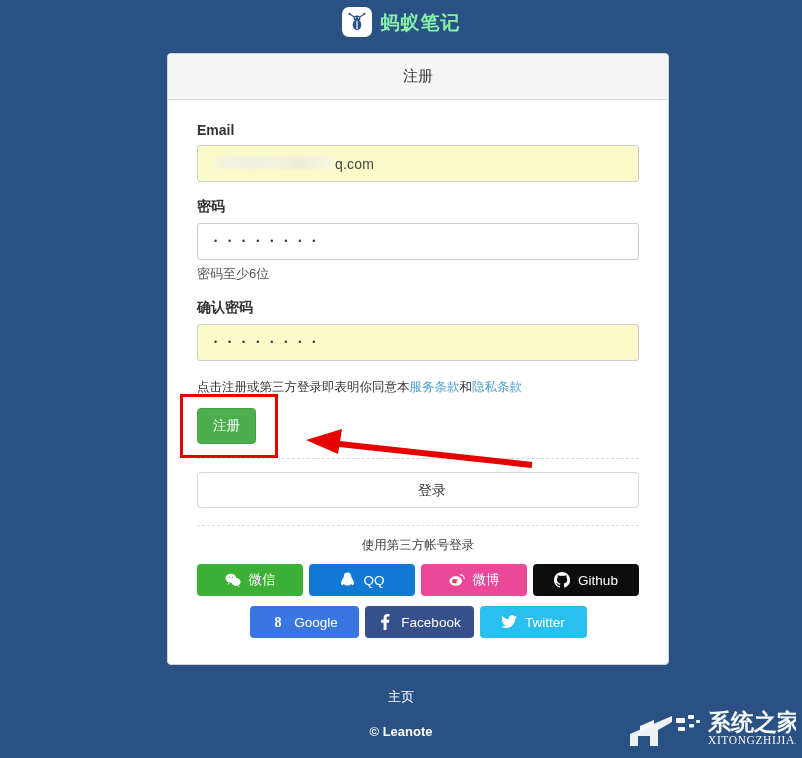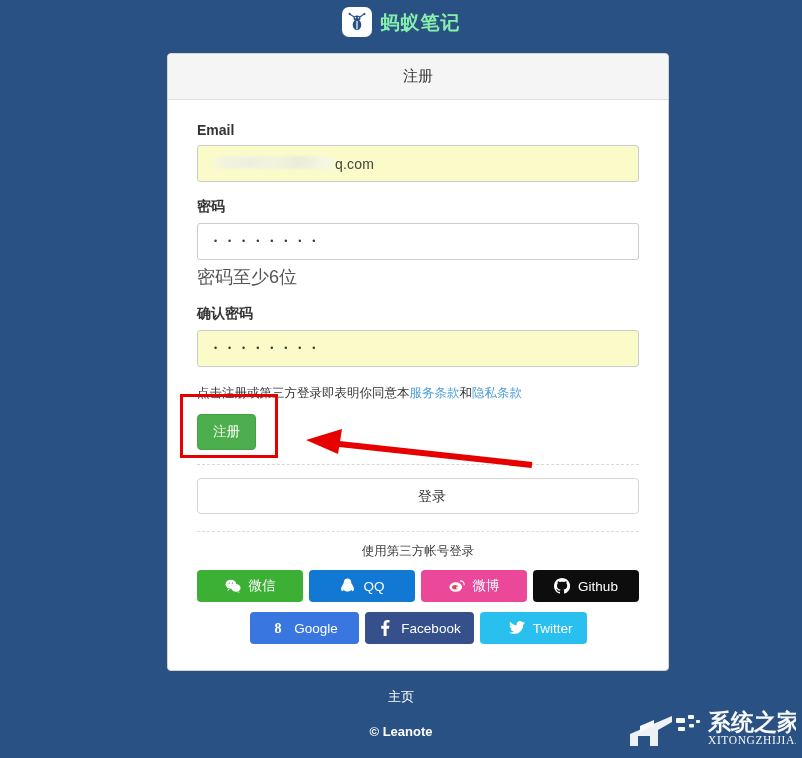--- a/index.html
+++ b/index.html
@@ -87,21 +87,21 @@
     font-size: 13px;
     color: #555555;
     display: flex;
     align-items: center;
     background: #ffffff;
     text-align: right;
   }
   .field-input.autofill { background: #fbfbc9; }
   .field-block { margin-bottom: 16px; }
   .field-help {
-    font-size: 18px;
+    font-size: 13px;
     color: #555555;
     margin-top: 5px;
   }
   .dots {
     font-size: 9px;
     letter-spacing: 4.2px;
     color: #3a3a3a;
     line-height: 1;
     padding-left: 4px;
   }
@@ -221,21 +221,21 @@
     height: 16px;
     flex: 0 0 auto;
   }
   .social-btn .sicon svg { display: block; }
   .sb-wechat   { background:#3cb034; width:113px; }
   .sb-qq       { background:#1178d4; width:113px; }
   .sb-weibo    { background:#ec4899; width:113px; }
   .sb-github   { background:#0d0d0d; width:113px; }
   .sb-google   { background:#3a76e0; width:109px; }
   .sb-facebook { background:#35508a; width:109px; }
-  .sb-twitter  { background:#29c0ef; width:107px;justify-content:flex-end; }
+  .sb-twitter  { background:#29c0ef; width:107px; }
 
   
   .footer {
     position: absolute;
     left: 0;
     top: 688px;
     width: 802px;
     text-align: center;
   }
   .footer-home {

